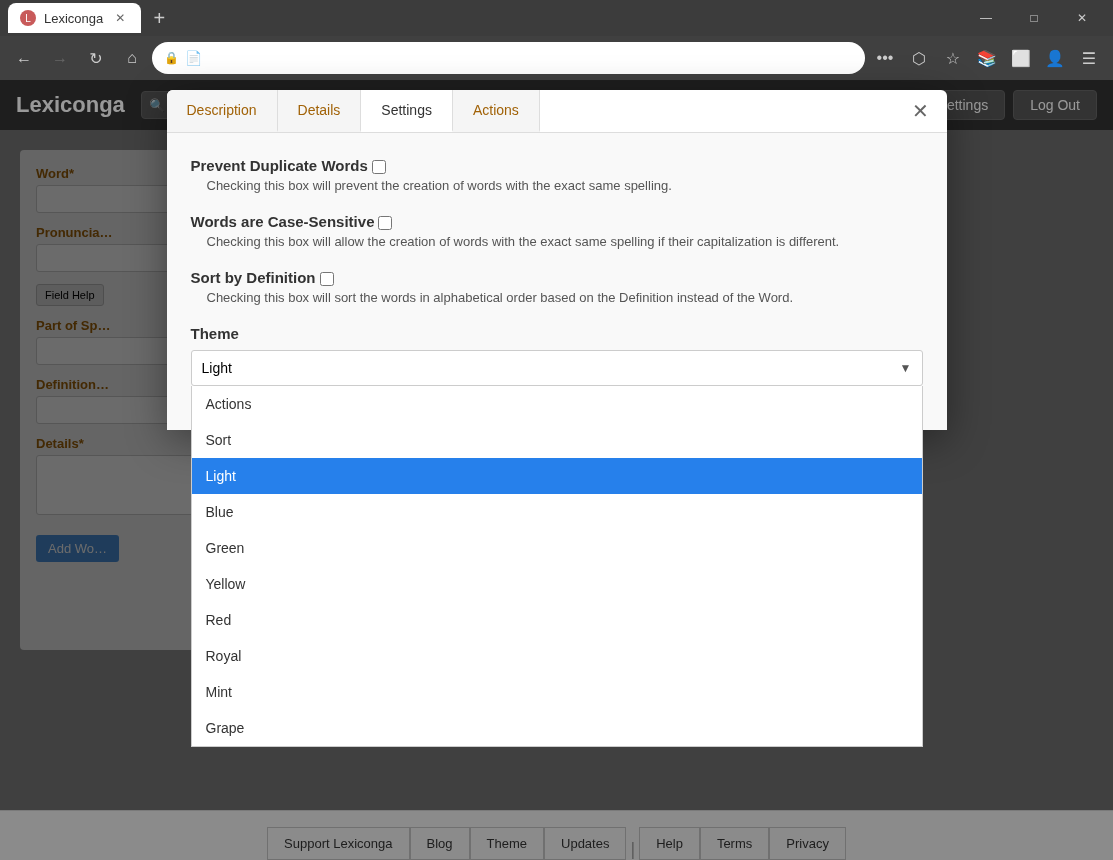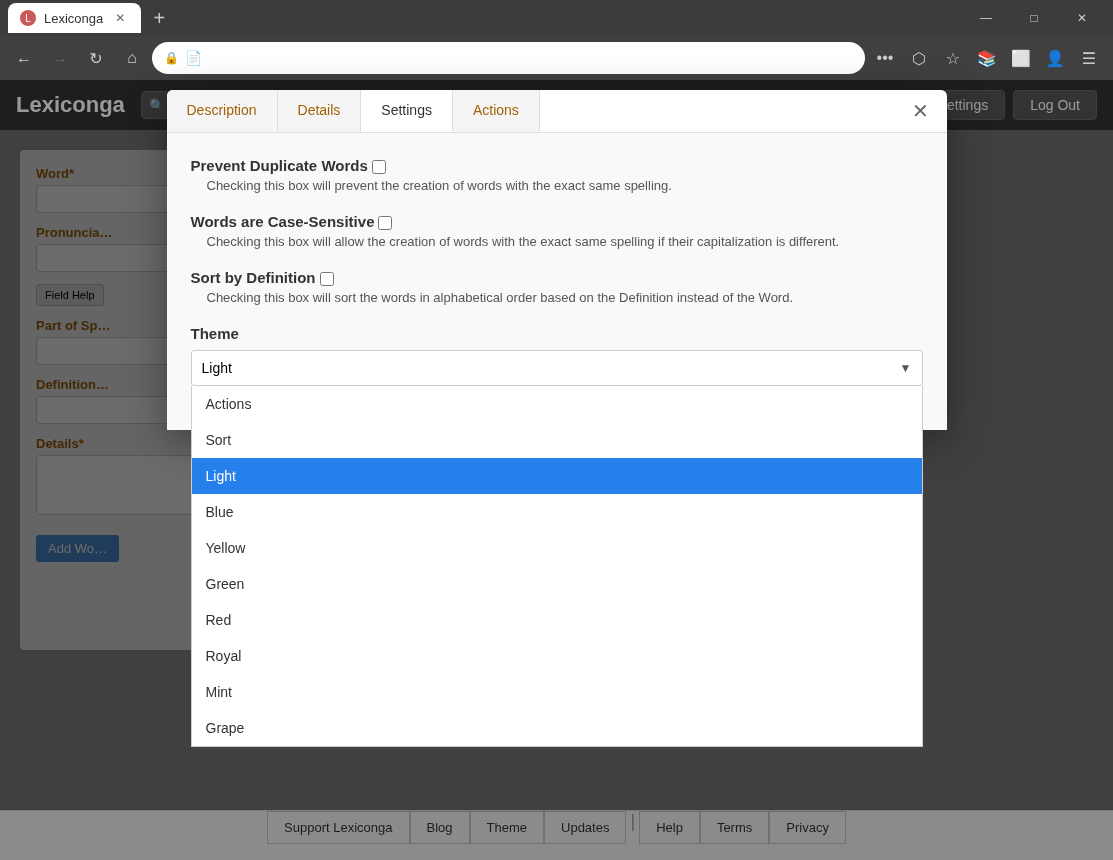--- a/index.html
+++ b/index.html
@@ -194,21 +194,21 @@
       font-size: 13px;
       cursor: pointer;
       margin-top: 8px;
     }
 
     
     .app-footer {
       background: #e8e8e8;
       height: 50px;
       display: flex;
-      align-items: flex-start;
+      align-items: flex-end;
       justify-content: center;
       gap: 0;
       border-top: 1px solid #ccc;
       position: absolute;
       bottom: 0;
       width: 100%;
     }
     .footer-link {
       background: #e8e8e8;
       border: 1px solid #bbb;
@@ -481,22 +481,22 @@
             <div class="theme-select-display">
               <span>Light</span>
               <span class="select-arrow">▼</span>
             </div>
 
             <div class="dropdown-list">
               <div class="dropdown-item">Actions</div>
               <div class="dropdown-item">Sort</div>
               <div class="dropdown-item selected">Light</div>
               <div class="dropdown-item">Blue</div>
+              <div class="dropdown-item">Green</div>
               <div class="dropdown-item">Yellow</div>
-              <div class="dropdown-item">Green</div>
               <div class="dropdown-item">Red</div>
               <div class="dropdown-item">Royal</div>
               <div class="dropdown-item">Mint</div>
               <div class="dropdown-item">Grape</div>
             </div>
           </div>
         </div>
       </div>
     </div>
   </div>

